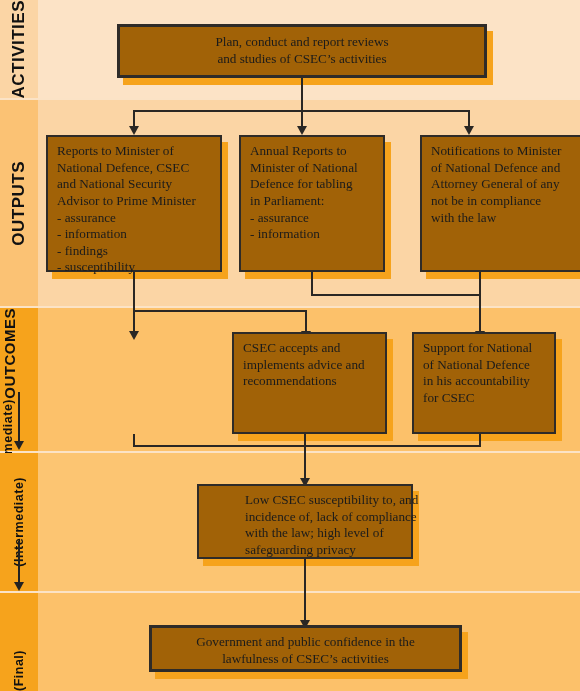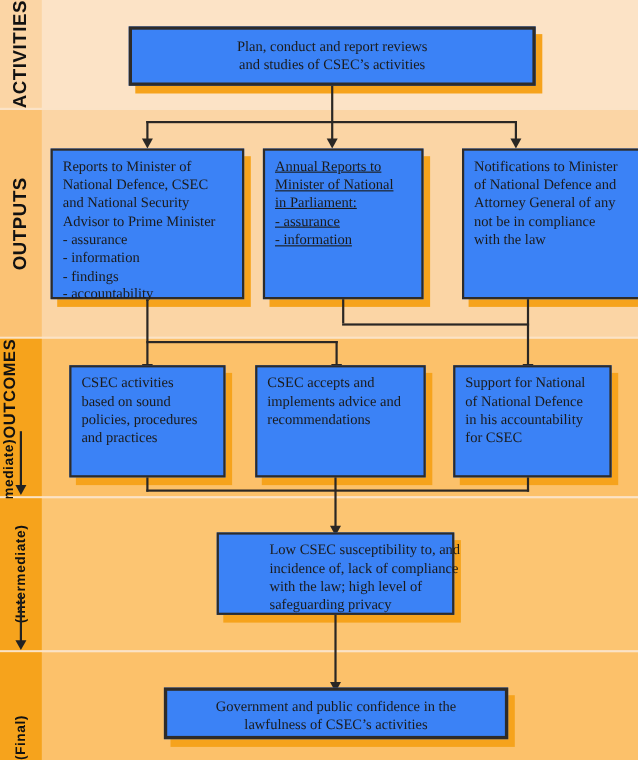--- a/index.html
+++ b/index.html
@@ -59,21 +59,21 @@
     position:absolute;
     left:-4px;bottom:-8px;
     border-left:5px solid transparent;
     border-right:5px solid transparent;
     border-top:9px solid #222;
   }
 
   
   .nodebox{
     position:absolute;
-    background:#3b82f6;
+    background:#a16207;
     border:2px solid #2e2b28;
     box-sizing:border-box;
     box-shadow:6px 7px 0 0 #f6a31c;
     padding:6px 9px;
     font-size:13.2px;
     line-height:1.26;
     color:#1b1b1b;
   }
   .nodebox.thick{border-width:3px;}
   .nodebox .ln{white-space:nowrap;}
@@ -153,26 +153,27 @@
   <div class="arrowhead" style="left:464px;top:126px;"></div>
 
   <div class="nodebox" style="left:46px;top:135px;width:176px;height:137px;">
     <div class="ln">Reports to Minister of</div>
     <div class="ln">National Defence, CSEC</div>
     <div class="ln">and National Security</div>
     <div class="ln">Advisor to Prime Minister</div>
     <div class="ln">- assurance</div>
     <div class="ln">- information</div>
     <div class="ln">- findings</div>
-    <div class="ln">- accountability</div>
-  </div>
-
-  <div class="nodebox" style="left:239px;top:135px;width:146px;height:137px;text-decoration:underline;">
+    <div class="ln">- susceptibility</div>
+  </div>
+
+  <div class="nodebox" style="left:239px;top:135px;width:146px;height:137px;">
     <div class="ln">Annual Reports to</div>
     <div class="ln">Minister of National</div>
+    <div class="ln">Defence for tabling</div>
     <div class="ln">in Parliament:</div>
     <div class="ln">- assurance</div>
     <div class="ln">- information</div>
   </div>
 
   <div class="nodebox" style="left:420px;top:135px;width:164px;height:137px;">
     <div class="ln">Notifications to Minister</div>
     <div class="ln">of National Defence and</div>
     <div class="ln">Attorney General of any</div>
     <div class="ln">not be in compliance</div>
@@ -184,26 +185,20 @@
   <div class="vline" style="left:305px;top:310px;height:22px;"></div>
 
   <div class="vline" style="left:311px;top:272px;height:22px;"></div>
   <div class="hline" style="left:311px;top:294px;width:170px;"></div>
 
   <div class="vline" style="left:479px;top:272px;height:60px;"></div>
   <div class="arrowhead" style="left:129px;top:331px;"></div>
   <div class="arrowhead" style="left:301px;top:331px;"></div>
   <div class="arrowhead" style="left:475px;top:331px;"></div>
 
-  <div class="nodebox" style="left:63px;top:332px;width:142px;height:102px;">
-    <div class="ln">CSEC activities</div>
-    <div class="ln">based on sound</div>
-    <div class="ln">policies, procedures</div>
-    <div class="ln">and practices</div>
-  </div>
 
   <div class="nodebox" style="left:232px;top:332px;width:155px;height:102px;">
     <div class="ln">CSEC accepts and</div>
     <div class="ln">implements advice and</div>
     <div class="ln">recommendations</div>
   </div>
 
   <div class="nodebox" style="left:412px;top:332px;width:144px;height:102px;">
     <div class="ln">Support for National</div>
     <div class="ln">of National Defence</div>

